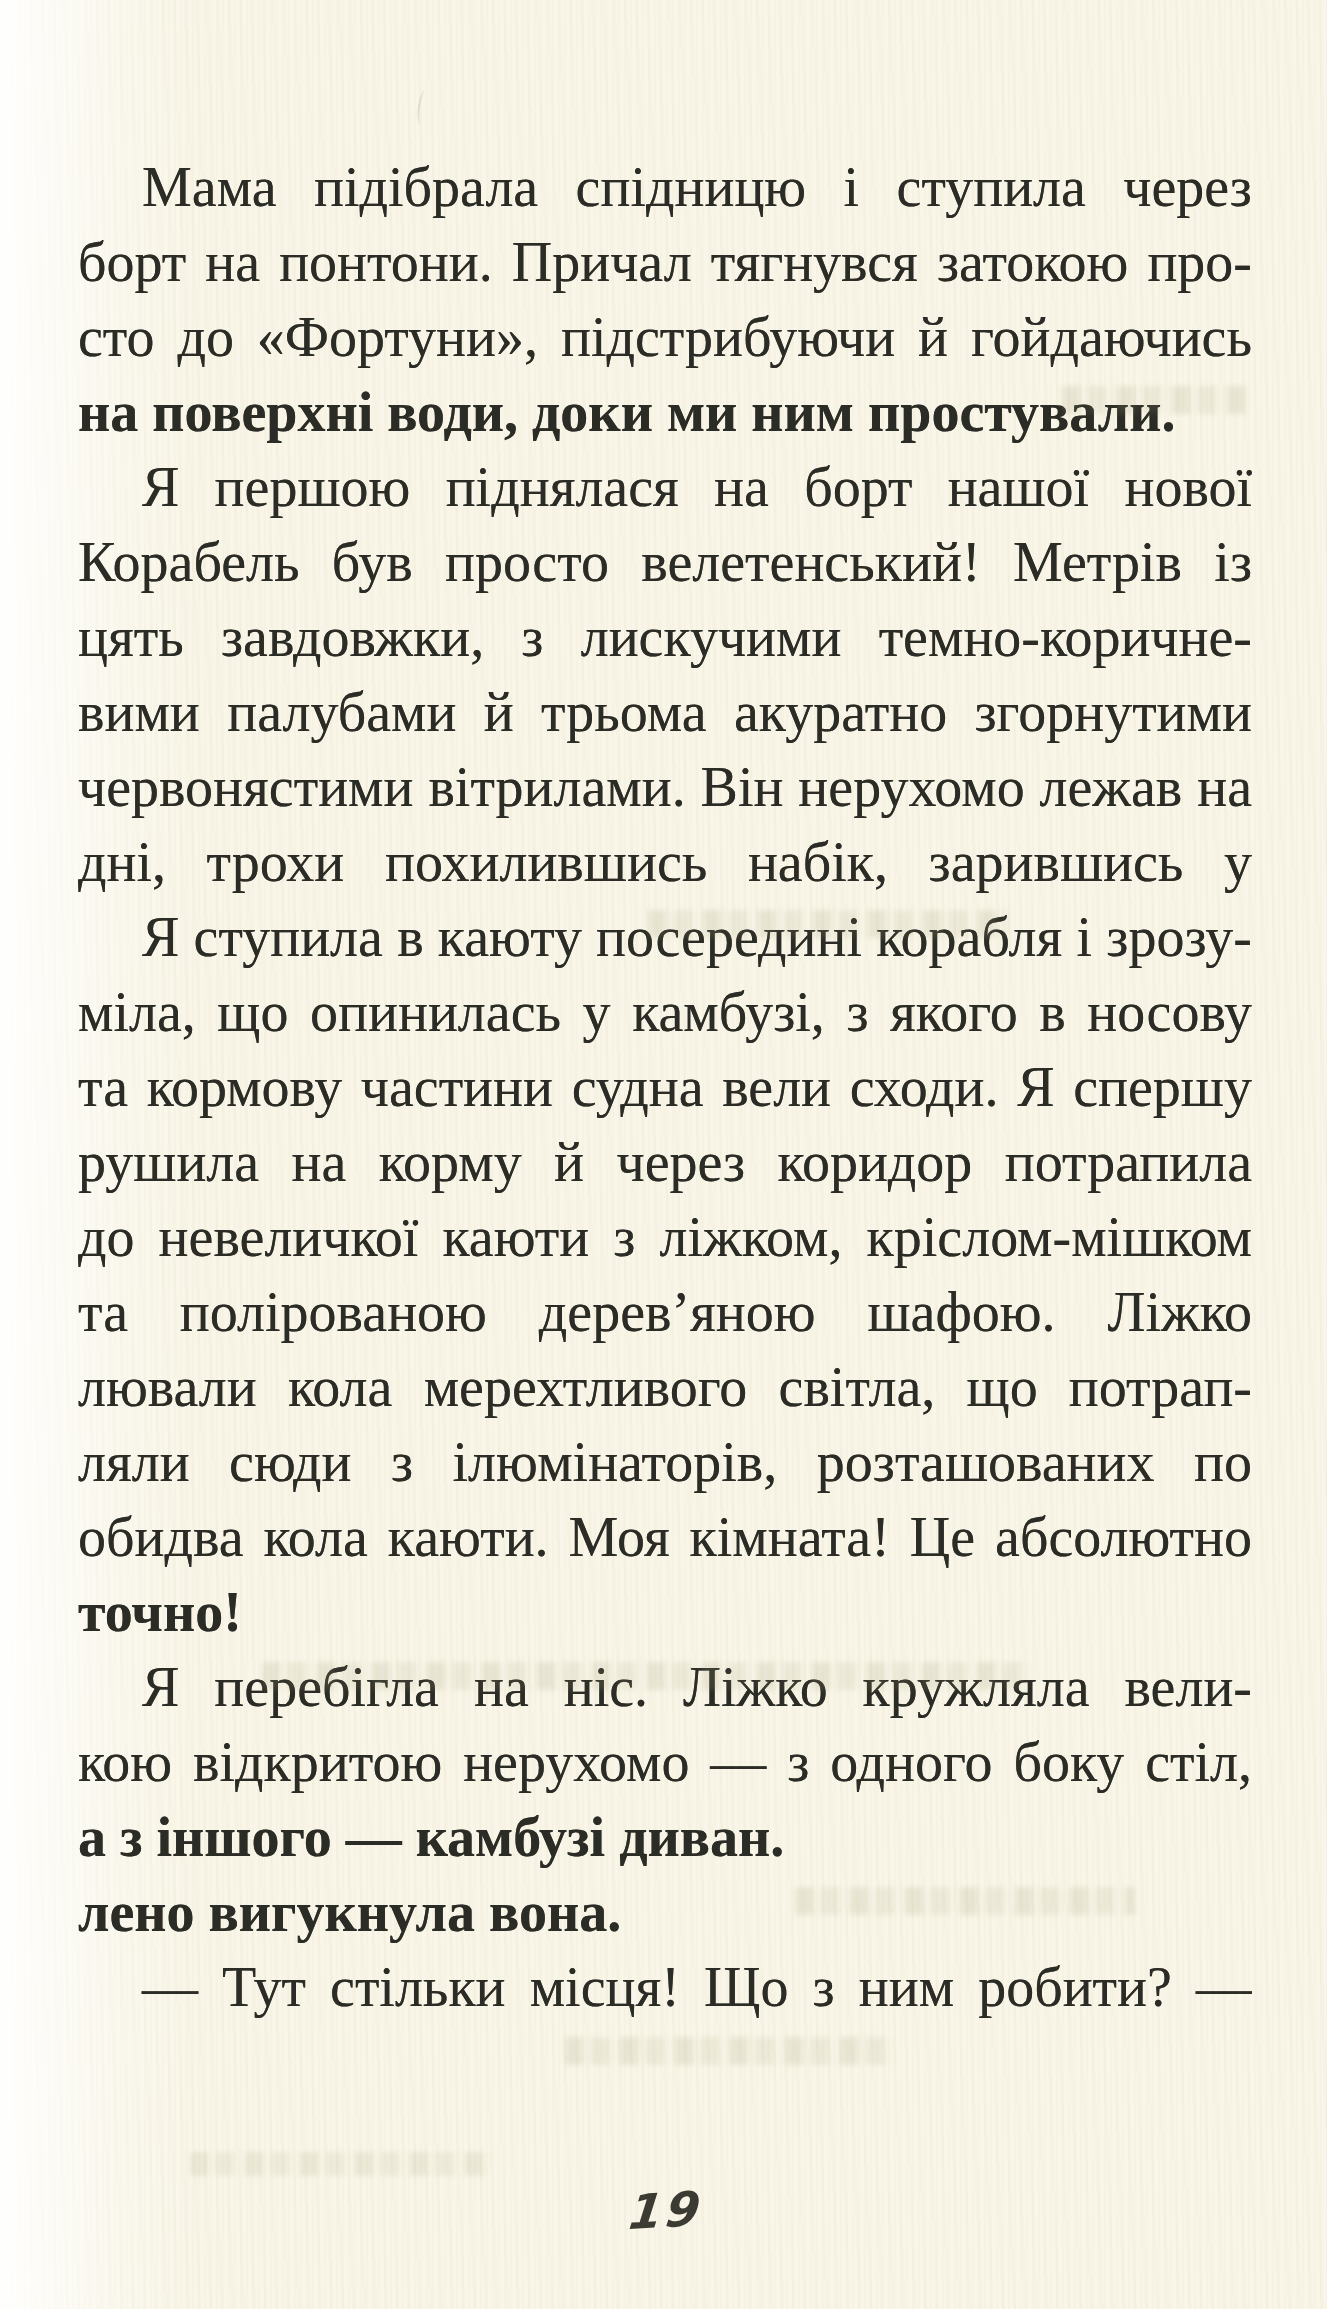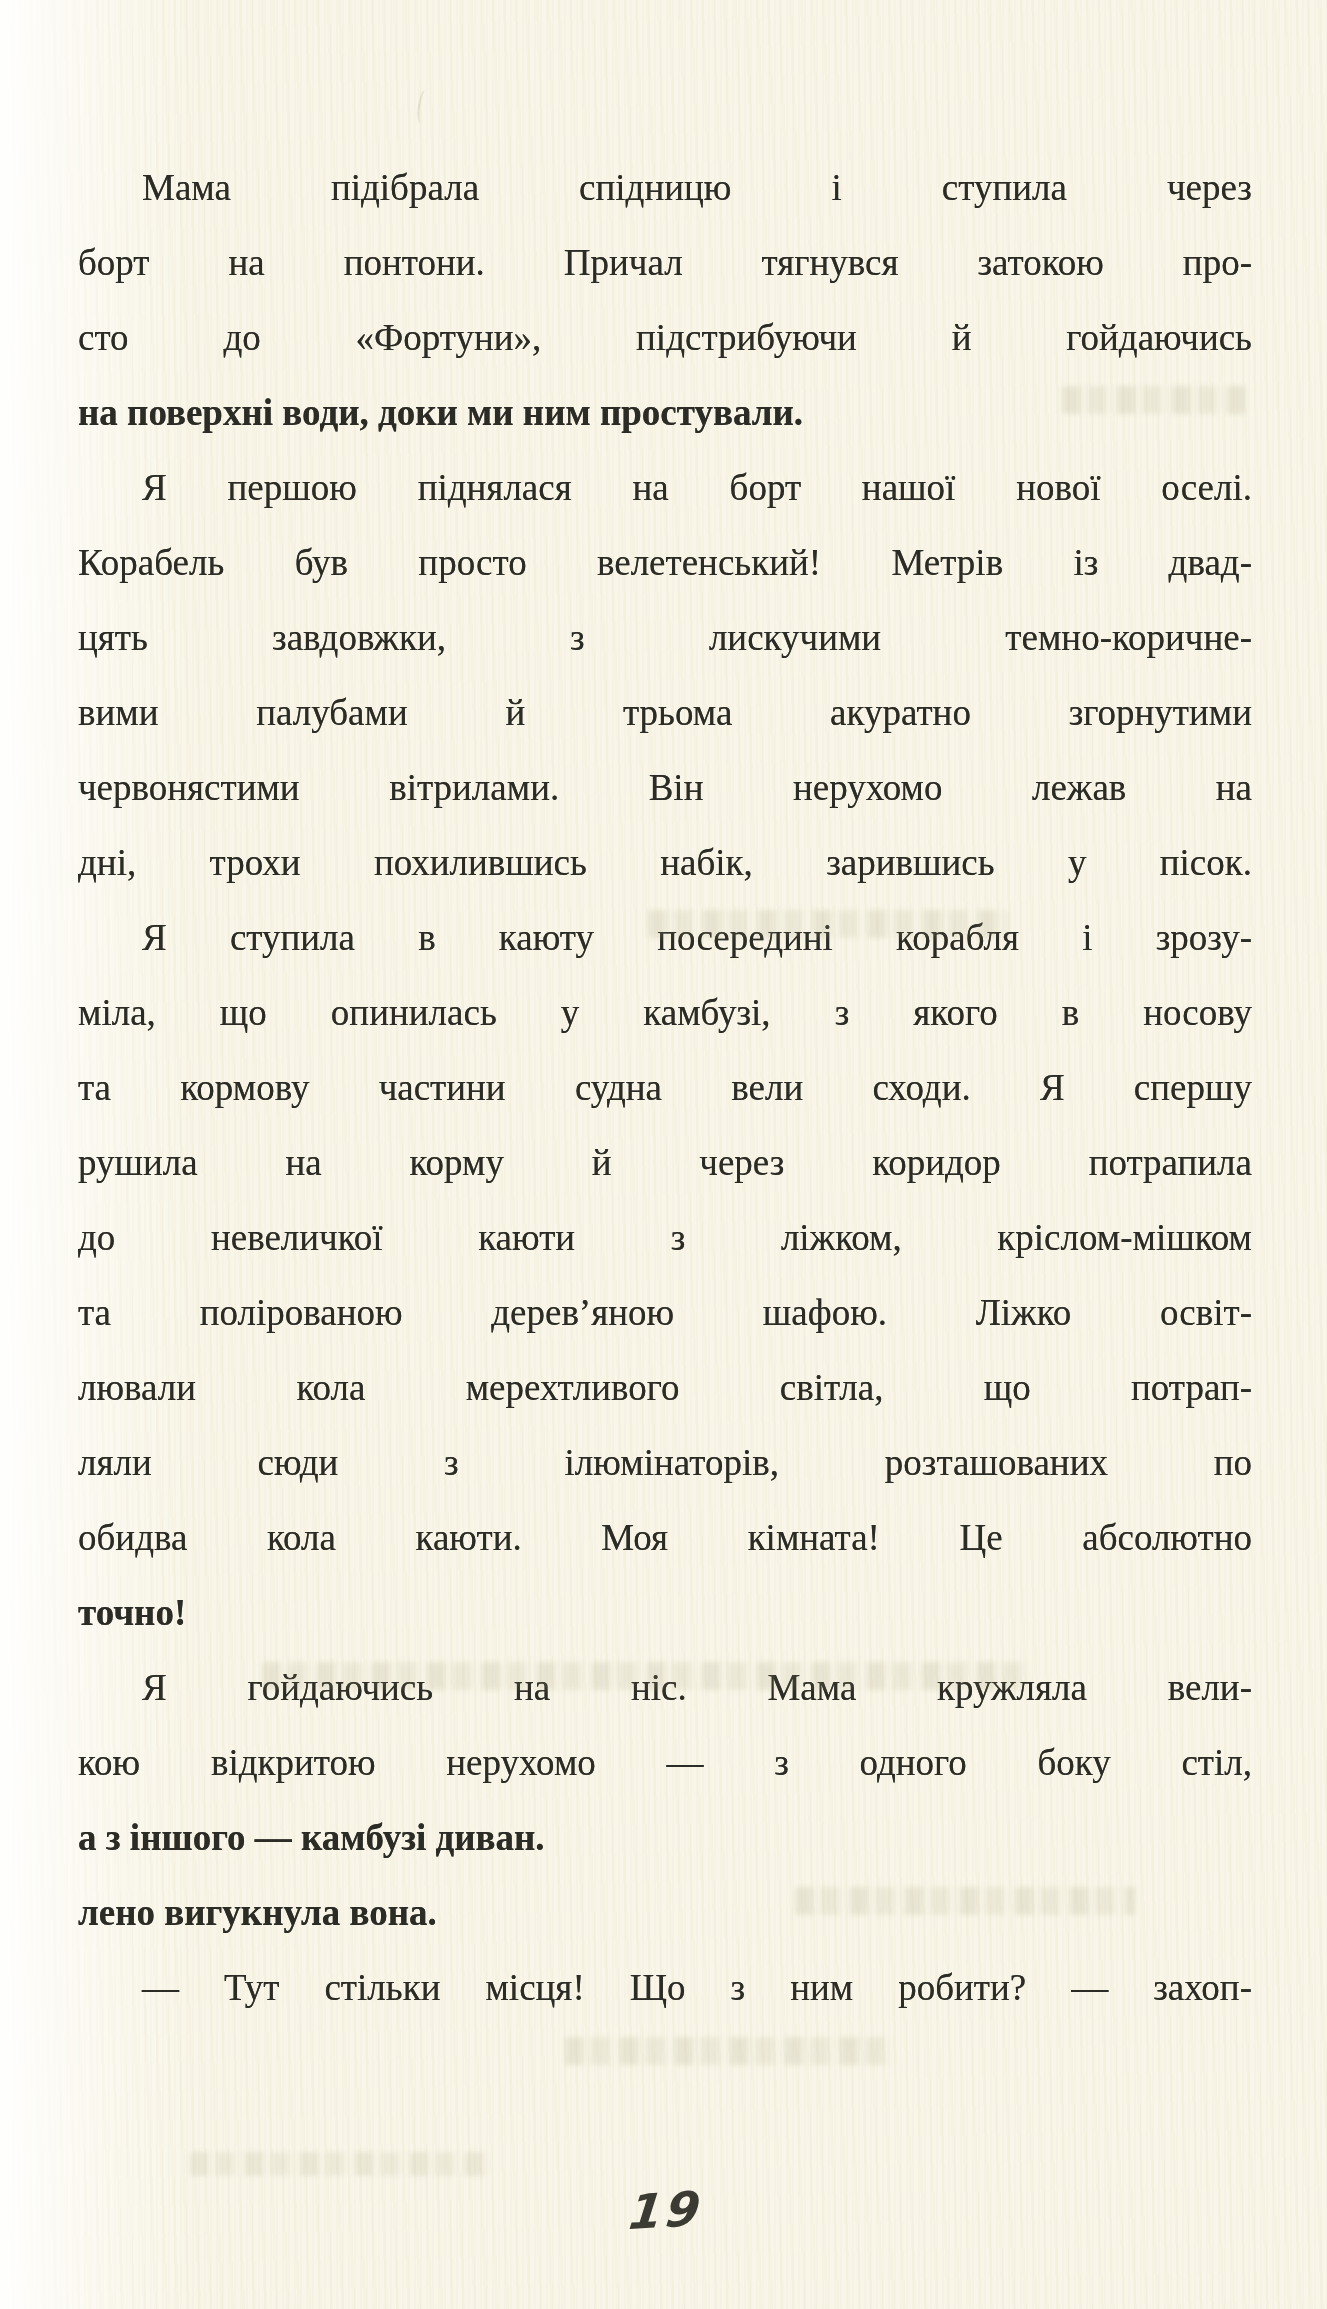--- a/index.html
+++ b/index.html
@@ -42,21 +42,21 @@
     border-radius: 60% 0 0 60%;
     transform: rotate(8deg);
     filter: blur(0.6px);
   }
   .text-block {
     position: absolute;
     left: 78px;
     top: 150px;
     width: 1174px;
     color: var(--ink);
-    font-size: 37px;
+    font-size: 56px;
     font-weight: 500;
     text-shadow: 0 0 0.6px rgba(44,44,38,0.75);
   }
   .para { margin: 0; }
   .line {
     height: 75px;
     line-height: 75px;
     overflow: hidden;
     text-align: justify;
     text-align-last: justify;
@@ -124,21 +124,21 @@
         <div class="line">та кормову частини судна вели сходи. Я спершу</div>
         <div class="line">рушила на корму й через коридор потрапила</div>
         <div class="line">до невеличкої каюти з ліжком, кріслом-мішком</div>
         <div class="line">та полірованою дерев’яною шафою. Ліжко освіт-</div>
         <div class="line">лювали кола мерехтливого світла, що потрап-</div>
         <div class="line">ляли сюди з ілюмінаторів, розташованих по</div>
         <div class="line">обидва кола каюти. Моя кімната! Це абсолютно</div>
         <div class="line last">точно!</div>
       </div>
       <div class="para">
-        <div class="line indent">Я гойдаючись на ніс. Мама кружляла вели-</div>
+        <div class="line indent">Я перебігла на ніс. Ліжко кружляла вели-</div>
         <div class="line">кою відкритою нерухомо — з одного боку стіл,</div>
         <div class="line last">а з іншого — камбузі диван.</div>
       </div>
       <div class="para">
         <div class="line last">лено вигукнула вона.</div>
         <div class="line indent">— Тут стільки місця! Що з ним робити? — захоп-</div>
       </div>
     </div>
 
   <div class="ghost g1"></div>

